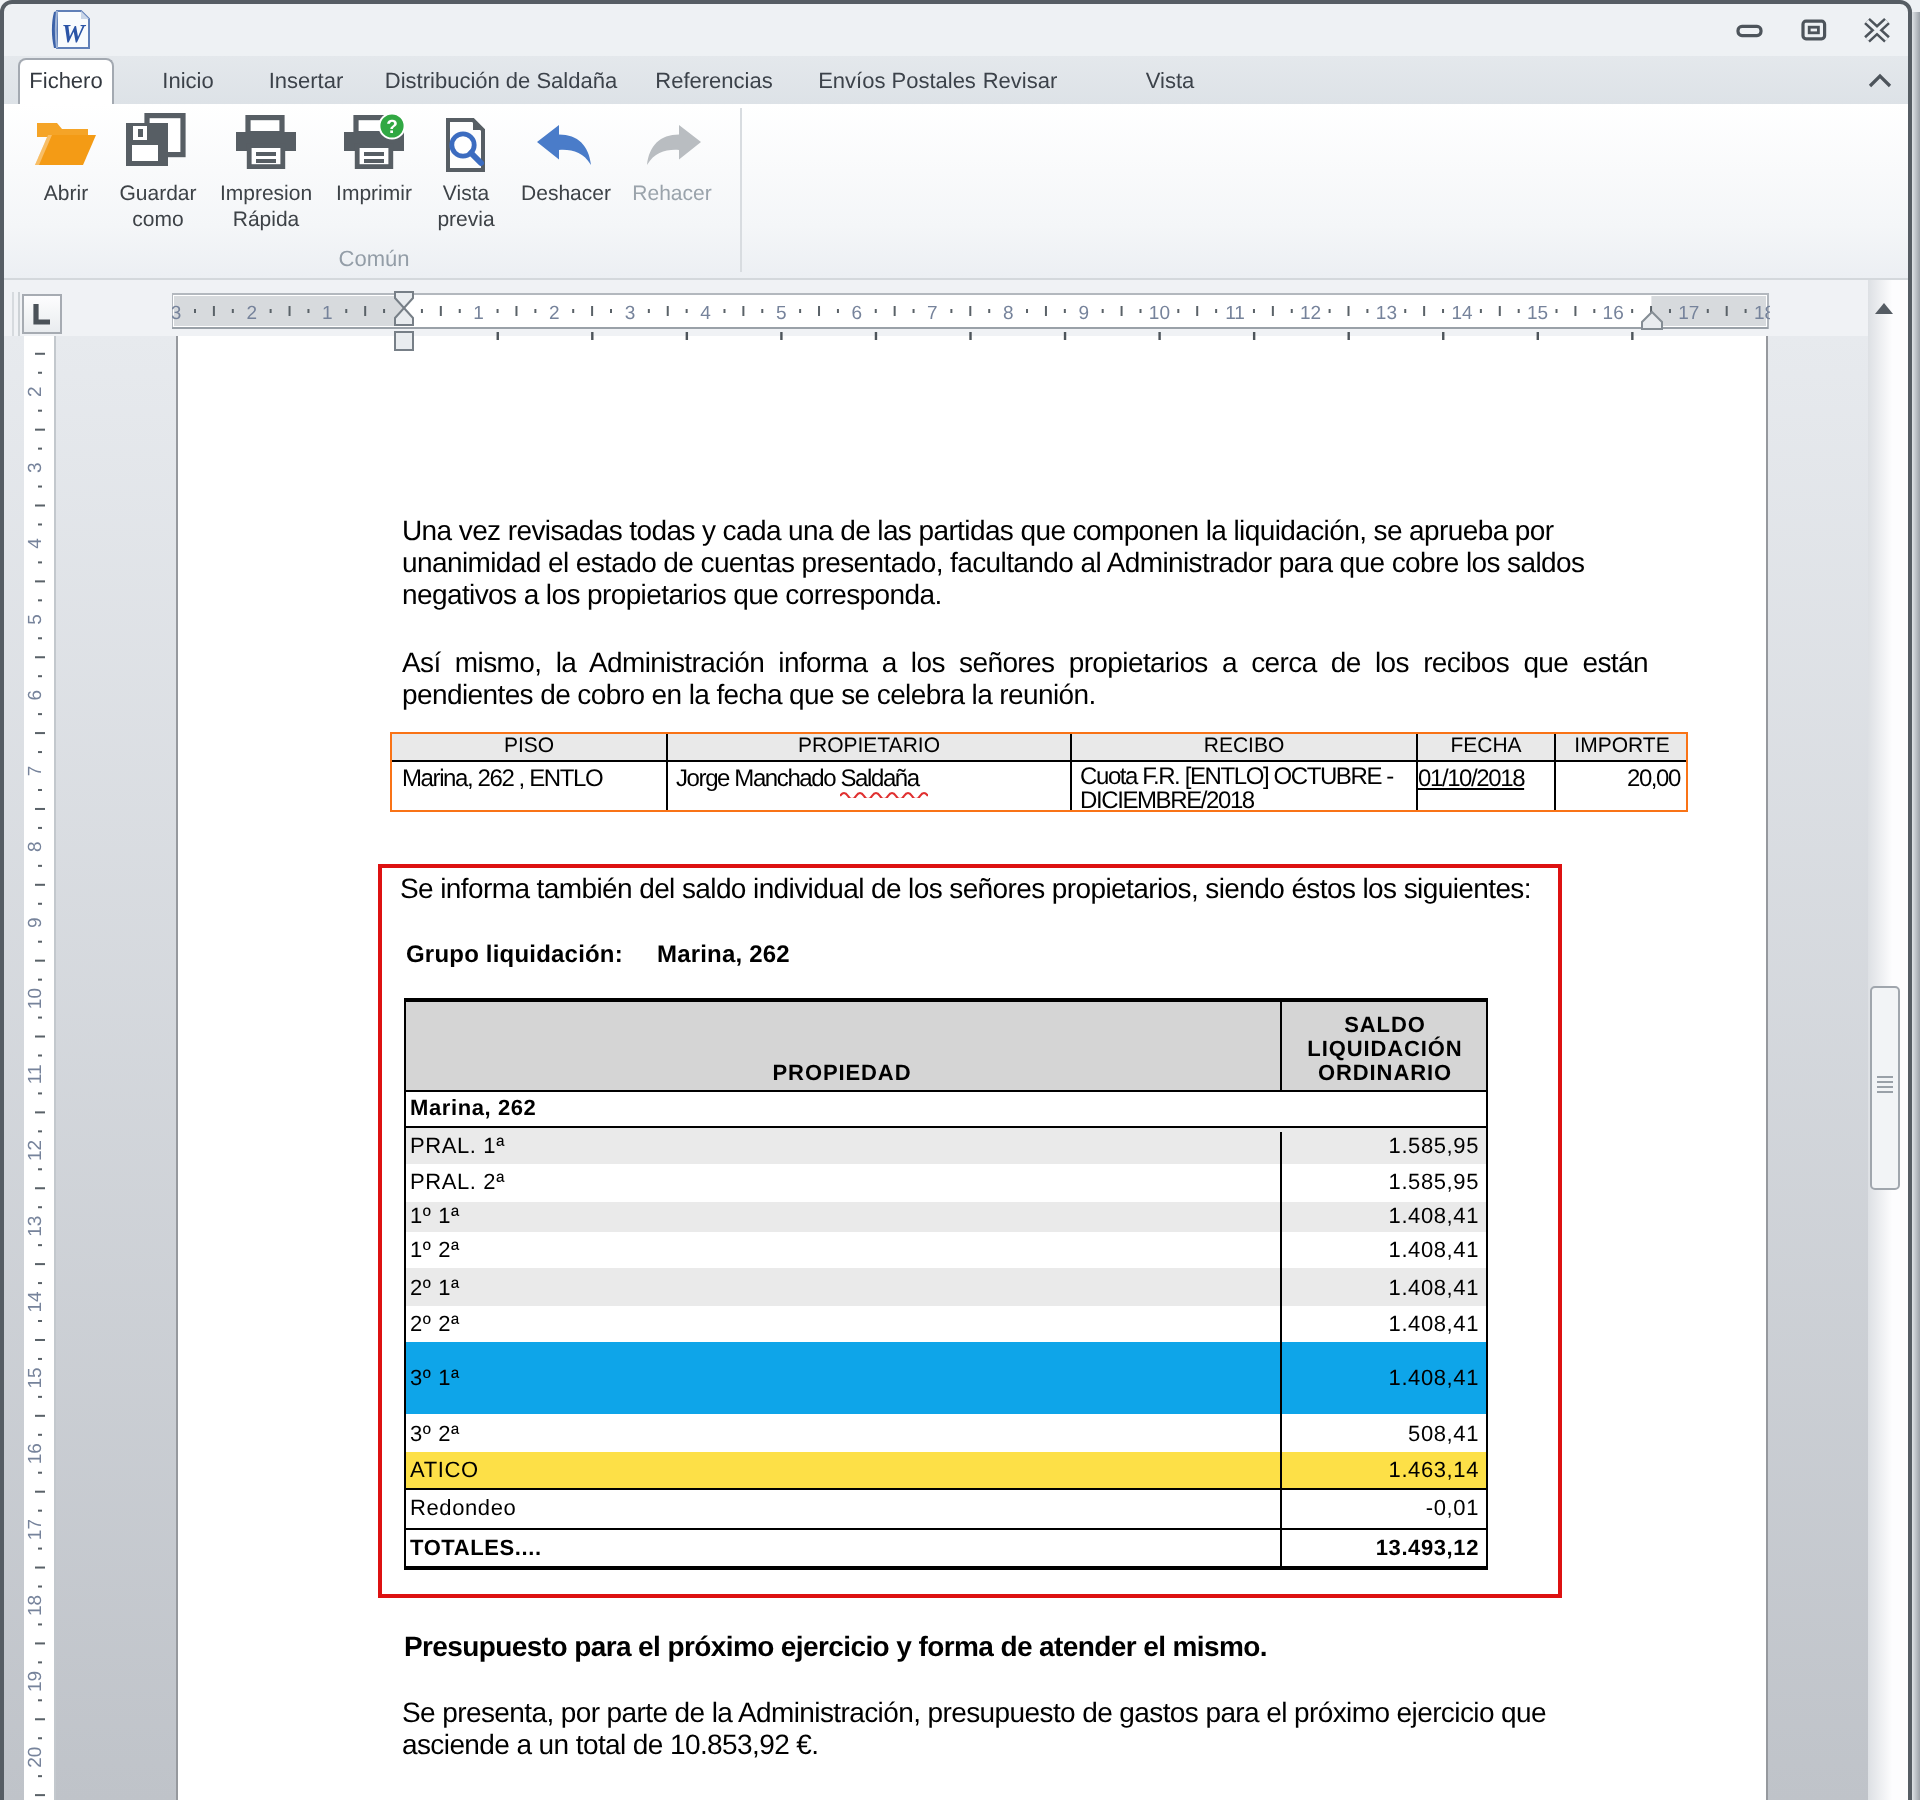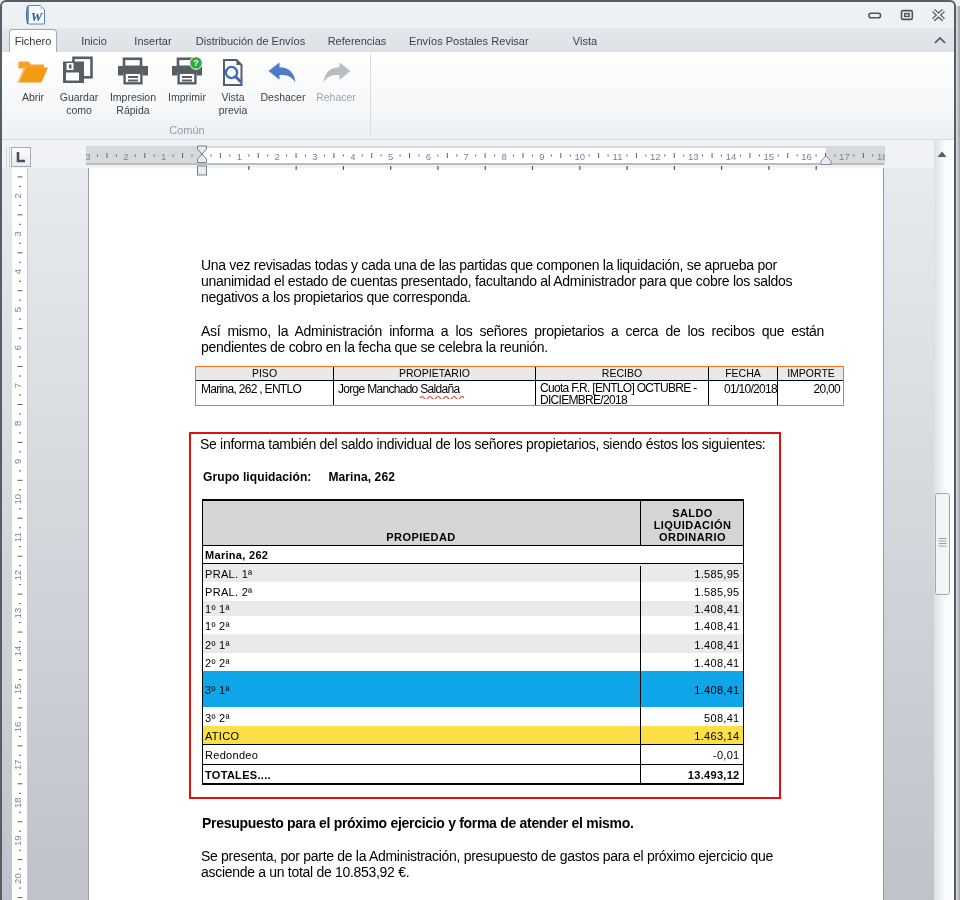--- a/index.html
+++ b/index.html
@@ -57,21 +57,21 @@
 </style>
 </head>
 <body>
 <div id="win">
 <div id="frame"></div>
     <div id="frame2"></div>
   <div id="tabrow">
     <div id="tab-active">Fichero</div>
     <div class="tab" style="left:70px;width:48px;">Inicio</div>
     <div class="tab" style="left:122px;width:62px;">Insertar</div>
-    <div class="tab" style="left:188px;width:125px;">Distribución de Envíos</div>
+    <div class="tab" style="left:188px;width:125px;">Distribución de Saldaña</div>
     <div class="tab" style="left:317px;width:80px;">Referencias</div>
     <div class="tab" style="left:401px;width:95px;">Envíos Postales</div>
     <div class="tab" style="left:480px;width:60px;">Revisar</div>
     <div class="tab" style="left:562px;width:46px;">Vista</div>
   </div>
   <div id="ribbon">
     <div id="icons">
         <svg class="abs" style="left:16px;top:4px;" width="34" height="32" viewBox="0 0 34 32">
           <path d="M2.5 5.5 H12.5 L15 8.5 H28 V12.5 H2.5 Z" fill="#f5a427"></path>
 <path d="M1.5 26.5 L8 11.5 H32 L25.5 26.5 Z" fill="#f49b15"></path>
@@ -377,21 +377,21 @@
       <div class="abs t1h" style="left:0;top:0;width:137px;">PISO</div>
       <div class="abs t1h" style="left:138px;top:0;width:201px;">PROPIETARIO</div>
       <div class="abs t1h" style="left:340px;top:0;width:172px;">RECIBO</div>
       <div class="abs t1h" style="left:513px;top:0;width:68px;">FECHA</div>
       <div class="abs t1h" style="left:582px;top:0;width:66px;">IMPORTE</div>
       <div class="abs t1d" style="left:5px;top:16px;">Marina, 262 , ENTLO</div>
       <div class="abs t1d" style="left:142px;top:16px;">Jorge Manchado <span id="sald">Saldaña<svg width="44" height="4" viewBox="0 0 44 4" style="position:absolute;left:0;bottom:-3px;">
               <path d="M0 3 Q2 0 4 3 T8 3 T12 3 T16 3 T20 3 T24 3 T28 3 T32 3 T36 3 T40 3 T44 3" fill="none" stroke="#e03030" stroke-width="1.1"></path>
             </svg></span></div>
       <div class="abs t1d" style="left:344px;top:14.5px;line-height:12.6px;">Cuota F.R. [ENTLO] OCTUBRE -<br>DICIEMBRE/2018</div>
-      <div class="abs t1d" style="left:513px;top:16px;width:68px;text-align:right;">01/10/2018</div>
+      <div class="abs t1d" style="left:513px;top:16px;width:68px;text-align:left;text-decoration:underline;">01/10/2018</div>
       <div class="abs t1d" style="left:512px;top:16px;width:132px;text-align:right;">20,00</div>
     </div>
 
     <div class="abs" style="left:189px;top:432px;width:592px;height:367px;border:2px solid #dd1111;"></div>
 
     <div class="doc" style="left:200px;top:436px;">Se informa también del saldo individual de los señores propietarios, siendo éstos los siguientes:</div>
     <div class="abs" style="left:203px;top:468.5px;font-size:12px;font-weight:bold;letter-spacing:0.1px;line-height:16px;">Grupo liquidación:<span style="display:inline-block;width:17px;"></span>Marina, 262</div>
 
     <div class="abs" id="t2" style="left:201.5px;top:499px;width:542px;border:1px solid #000;border-top:2px solid #000;border-bottom:2px solid #000;">
       <div style="height:45px;background:#d5d5d5;border-bottom:1px solid #000;position:relative;">

